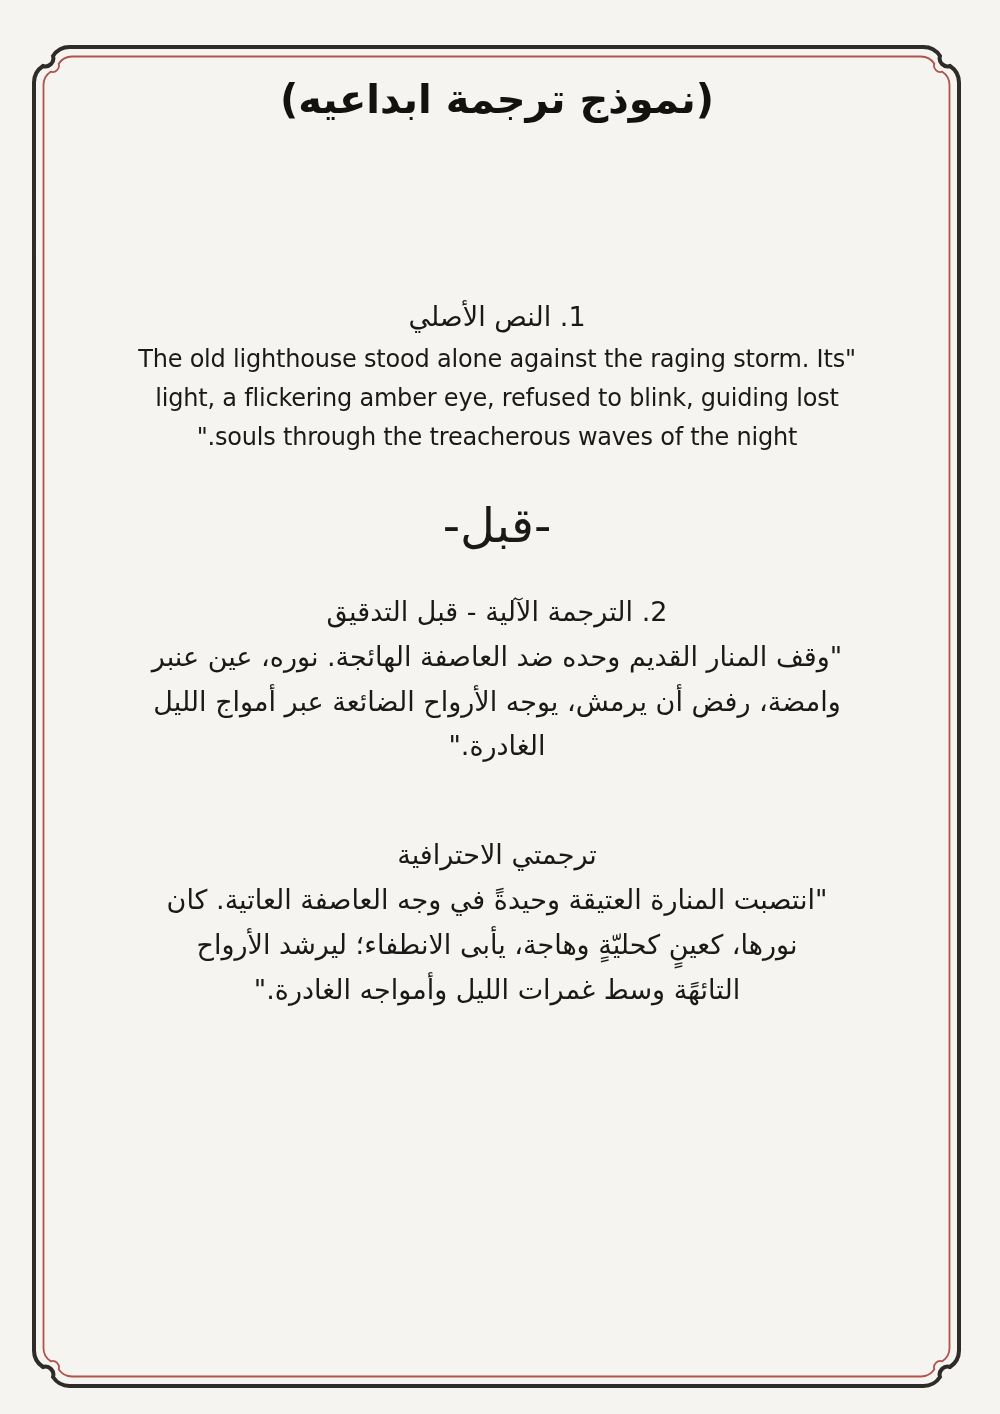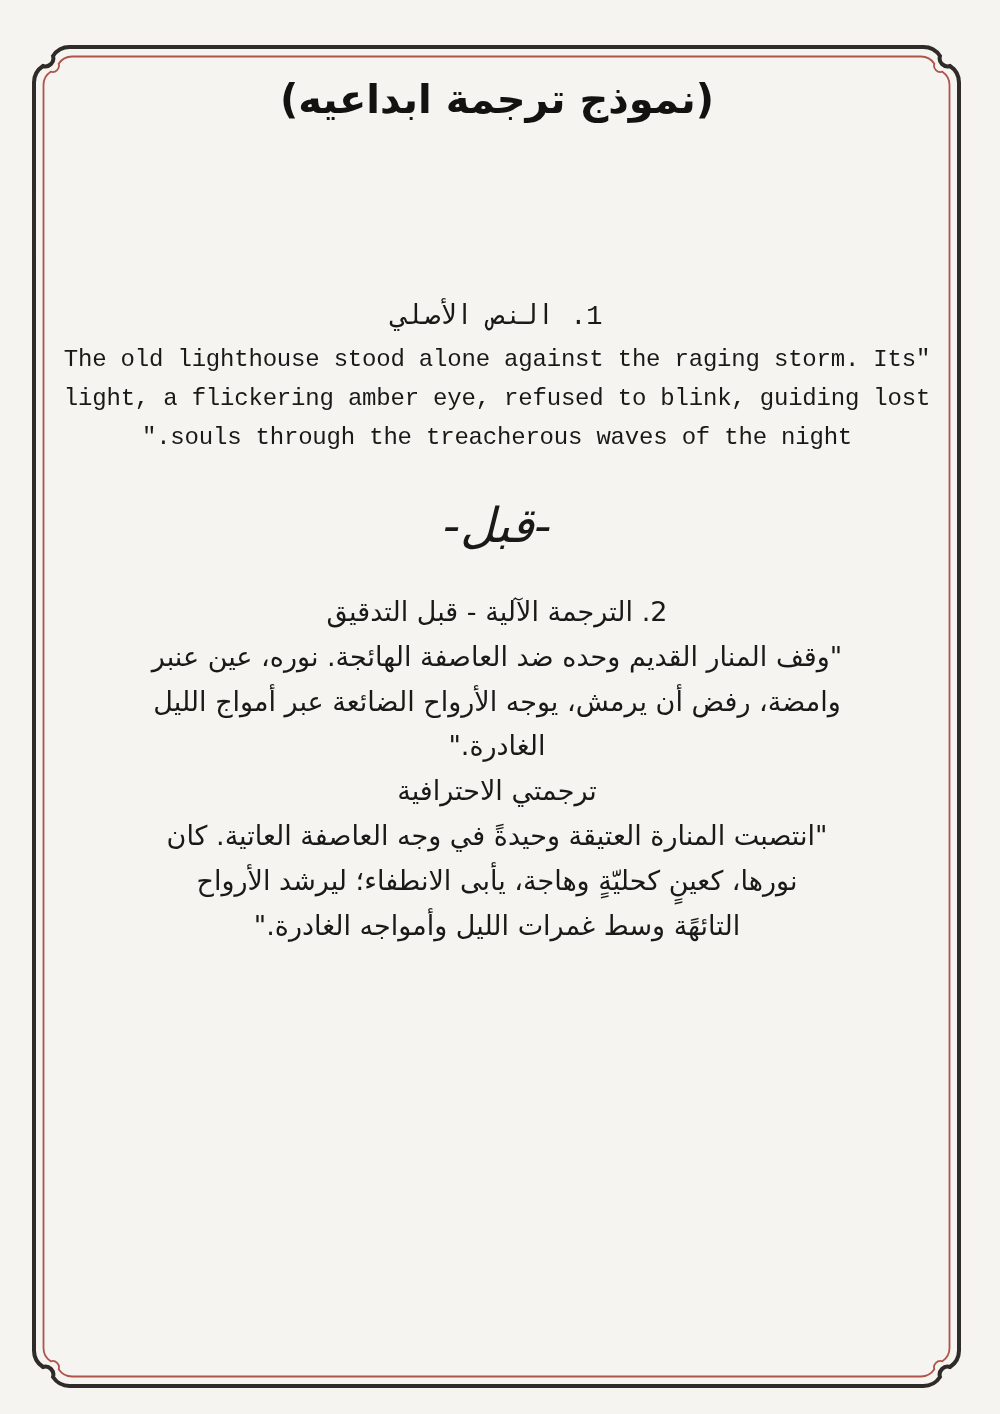--- a/index.html
+++ b/index.html
@@ -35,23 +35,23 @@
   }
   .title {
     margin: 24px 0 0 0;
     font-size: 40px;
     font-weight: bold;
     line-height: 1.4;
     color: #141210;
     letter-spacing: 0;
   }
   .sec { margin: 0; }
-  .sec-original { margin-top: 168px; font-family: Liberation Mono, monospace; }
+  .sec-original { margin-top: 168px; }
   .sec-machine { margin-top: 32px; }
-  .sec-professional { }
+  .sec-professional { margin-top: 64px; }
   .sec-heading {
     font-size: 27px;
     font-weight: normal;
     line-height: 1.66;
   }
   .sec-body {
     white-space: pre-line;
   }
   .body-english {
     font-size: 24px;
@@ -60,21 +60,21 @@
   }
   .body-arabic {
     font-size: 27px;
     line-height: 1.66;
   }
   .divider {
     font-size: 48px;
     font-weight: normal;
     line-height: 1.35;
   }
-  .divider-before { margin-top: 36px; font-style: italic; }
+  .divider-before { margin-top: 36px; }
   .divider-after  { margin-top: 72px; }
 </style>
 </head>
 <body style="background: rgb(245, 244, 240);">
 
 <div class="page" style="background: rgb(245, 244, 240); color: rgb(27, 25, 23);">
 
   <svg class="frame" viewBox="0 0 1000 1414" aria-hidden="true">
     <path id="frame-outer" fill="none" d="M 70 47 L 923 47 A 20 20 0 0 1 940 56 A 8 8 0 0 0 950 66 A 20 20 0 0 1 959 83 L 959 1350 A 20 20 0 0 1 950 1367 A 8 8 0 0 0 940 1377 A 20 20 0 0 1 923 1386 L 70 1386 A 20 20 0 0 1 53 1377 A 8 8 0 0 0 43 1367 A 20 20 0 0 1 34 1350 L 34 83 A 20 20 0 0 1 43 66 A 8 8 0 0 0 53 56 A 20 20 0 0 1 70 47 Z" stroke="#2f2b28" stroke-width="4"></path>
     <path id="frame-inner" fill="none" d="M 72.3 56.5 L 920.7 56.5 A 16 16 0 0 1 934.3 63.7 A 6.4 6.4 0 0 0 942.3 71.7 A 16 16 0 0 1 949.5 85.3 L 949.5 1347.7 A 16 16 0 0 1 942.3 1361.3 A 6.4 6.4 0 0 0 934.3 1369.3 A 16 16 0 0 1 920.7 1376.5 L 72.3 1376.5 A 16 16 0 0 1 58.7 1369.3 A 6.4 6.4 0 0 0 50.7 1361.3 A 16 16 0 0 1 43.5 1347.7 L 43.5 85.3 A 16 16 0 0 1 50.7 71.7 A 6.4 6.4 0 0 0 58.7 63.7 A 16 16 0 0 1 72.3 56.5 Z" stroke="#b0544a" stroke-width="1.8"></path>

